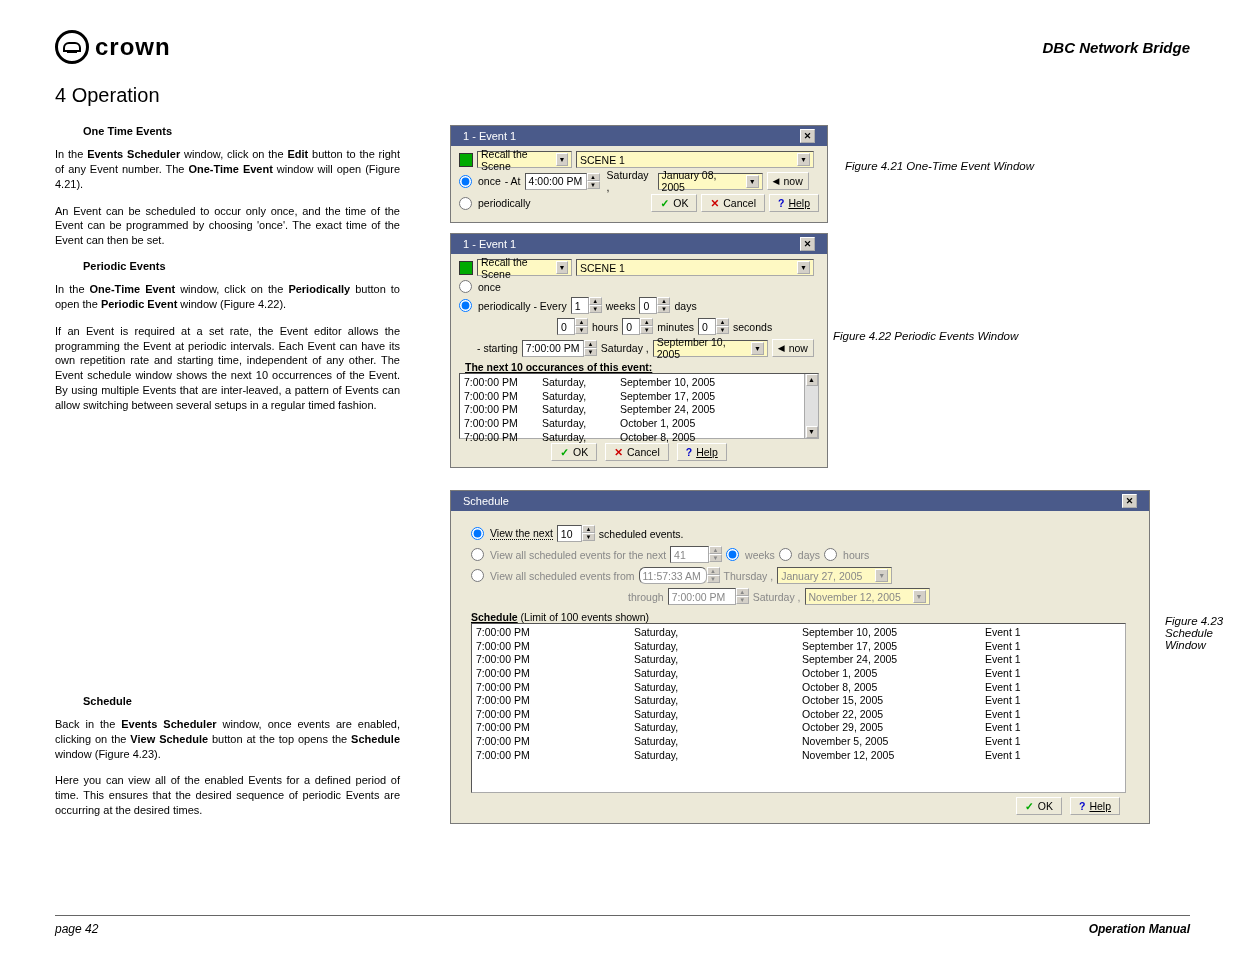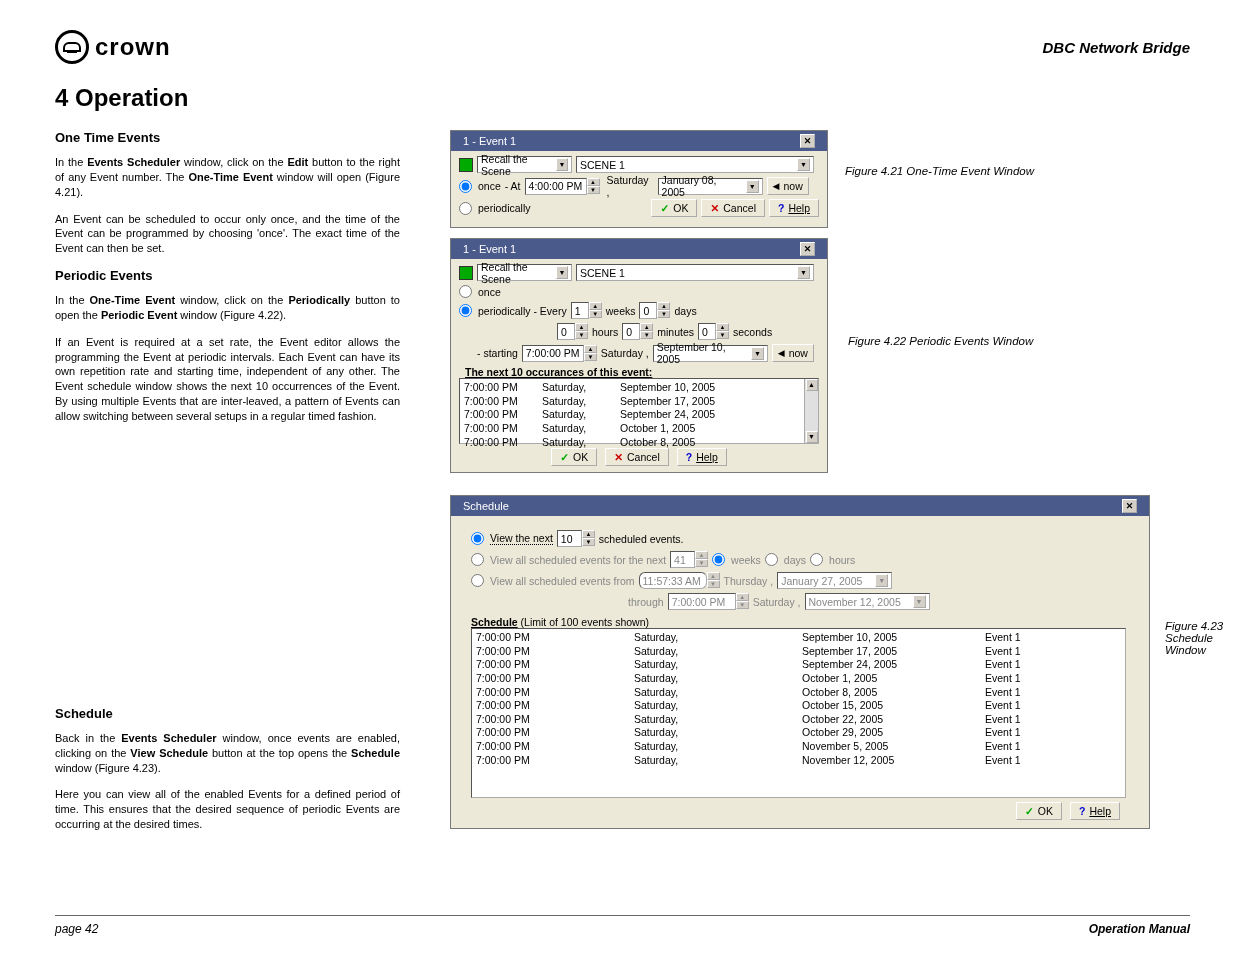--- a/index.html
+++ b/index.html
@@ -5,35 +5,35 @@
 * { box-sizing: border-box; margin: 0; padding: 0; }
 body { font-family: Arial, Helvetica, sans-serif; background: #fff; width: 1235px; height: 954px; position: relative; font-size: 11px; color: #000; }
 .page { padding: 30px 45px 20px 55px; }
 .header-row { display: flex; justify-content: space-between; align-items: center; margin-bottom: 20px; }
 .logo { display: flex; align-items: center; gap: 6px; }
 .logo-circle { width: 34px; height: 34px; border: 3px solid #000; border-radius: 50%; display: flex; align-items: center; justify-content: center; }
 .logo-inner { width: 18px; height: 10px; border: 2px solid #000; border-radius: 6px 6px 0 0; position: relative; }
 .logo-inner::after { content: ""; position: absolute; left: 2px; right: 2px; bottom: -3px; height: 2px; background: #000; }
 .logo-text { font-size: 24px; font-weight: bold; letter-spacing: 1px; font-family: "Arial Black", sans-serif; text-transform: lowercase; }
 .header-right { font-size: 15px; font-weight: bold; font-style: italic; }
-.section-title { font-size: 24px; font-weight: 700; font-family: "Arial Black", sans-serif; margin-bottom: 18px; }
+.section-title { font-size: 20px; font-weight: 400; font-family: "Arial Black", sans-serif; margin-bottom: 18px; }
 .content { display: flex; gap: 50px; }
 .left-col { width: 345px; flex-shrink: 0; }
 .right-col { flex: 1; position: relative; }
-.subhead { font-weight: bold; font-size: 13px; margin-bottom: 10px; }
+.subhead { font-weight: bold; font-size: 11px; margin-bottom: 10px; margin-left: 28px; }
 .para { font-size: 11px; line-height: 1.35; margin-bottom: 12px; text-align: justify; }
 .spacer { height: 270px; }
 .footer { position: absolute; bottom: 18px; left: 55px; right: 45px; display: flex; justify-content: space-between; border-top: 1px solid #666; padding-top: 6px; font-style: italic; font-size: 12px; }
 .win { background: #ece9d8; border: 1px solid #7a7a7a; position: relative; font-family: Tahoma, sans-serif; font-size: 10.5px; }
 .titlebar { background: #4a5a8a; color: #fff; padding: 3px 12px; display: flex; justify-content: space-between; align-items: center; font-size: 11px; }
 .close-btn { background: #d4d0c8; color: #000; width: 15px; height: 14px; font-size: 9px; font-weight: bold; text-align: center; line-height: 12px; border: 1px outset #fff; cursor: pointer; }
 .win-body { padding: 5px 8px 6px 8px; }
 .row { display: flex; align-items: center; gap: 4px; margin-bottom: 4px; }
 .color-swatch { width: 14px; height: 14px; background: #0a0; border: 1px solid #333; }
-.combo, .txt, .date-combo { background: #ffffff; border: 1px inset #aaa; padding: 1px 3px; font-size: 10.5px; height: 17px; display: inline-flex; align-items: center; }
+.combo, .txt, .date-combo { background: #fef9c3; border: 1px inset #aaa; padding: 1px 3px; font-size: 10.5px; height: 17px; display: inline-flex; align-items: center; }
 .combo { justify-content: space-between; gap: 4px; }
 .drop-arrow { width: 13px; height: 13px; background: #d4d0c8; border: 1px outset #fff; font-size: 7px; text-align: center; line-height: 11px; cursor: pointer; }
 .spin { display: inline-flex; }
 .spin .sp-in { background: #fff; border: 1px inset #aaa; padding: 1px 3px; height: 17px; display:flex; align-items:center; }
 .spin-btns { display: flex; flex-direction: column; }
 .spin-btns span { width: 13px; height: 8px; background: #d4d0c8; border: 1px outset #fff; font-size: 6px; text-align: center; line-height: 6px; cursor: pointer; }
 .btn { background: #ece9d8; border: 1px outset #fff; padding: 2px 8px; font-size: 10.5px; display: inline-flex; align-items: center; gap: 4px; cursor: pointer; }
 .check { color: #0a0; font-weight: bold; }
 .x-red { color: #c00; font-weight: bold; }
 .q-blue { color: #00c; font-weight: bold; }
@@ -286,21 +286,21 @@
                 <span class="x-red">✕</span>
                 <span>Cancel</span>
               </span>
             <span class="btn">
                 <span class="q-blue">?</span>
                 <u>Help</u>
               </span>
           </div>
         </div>
       </div>
-      <div class="fig-caption" style="top:205px; left:398px;">Figure 4.22  Periodic Events Window</div>
+      <div class="fig-caption" style="top:205px; left:383px;">Figure 4.22  Periodic Events Window</div>
 
       <div class="win" style="width:700px; margin-top:22px;">
         <div class="titlebar">
           <span>Schedule</span>
           <span class="close-btn">✕</span>
         </div>
         <div class="win-body" style="padding:14px 23px 8px 20px;">
           <div class="row">
             <input type="radio" class="radio" checked="" style="">
             <span style="border-bottom:1px dotted #000;">View the next</span>
@@ -310,21 +310,21 @@
                   <span>▲</span>
                   <span>▼</span>
                 </span>
               </span>
             <span>scheduled events.</span>
           </div>
           <div class="row disabled">
             <input type="radio" class="radio" style="">
             <span>View all scheduled events for the next</span>
             <span class="spin">
-                <span class="sp-in" style="width:25px;">41</span>
+                <span class="sp-in" style="width:39px;">41</span>
                 <span class="spin-btns">
                   <span>▲</span>
                   <span>▼</span>
                 </span>
               </span>
             <input type="radio" class="radio" checked="" style="">
               <span>weeks</span>
             <input type="radio" class="radio" style="">
               <span>days</span>
             <input type="radio" class="radio" style="">

